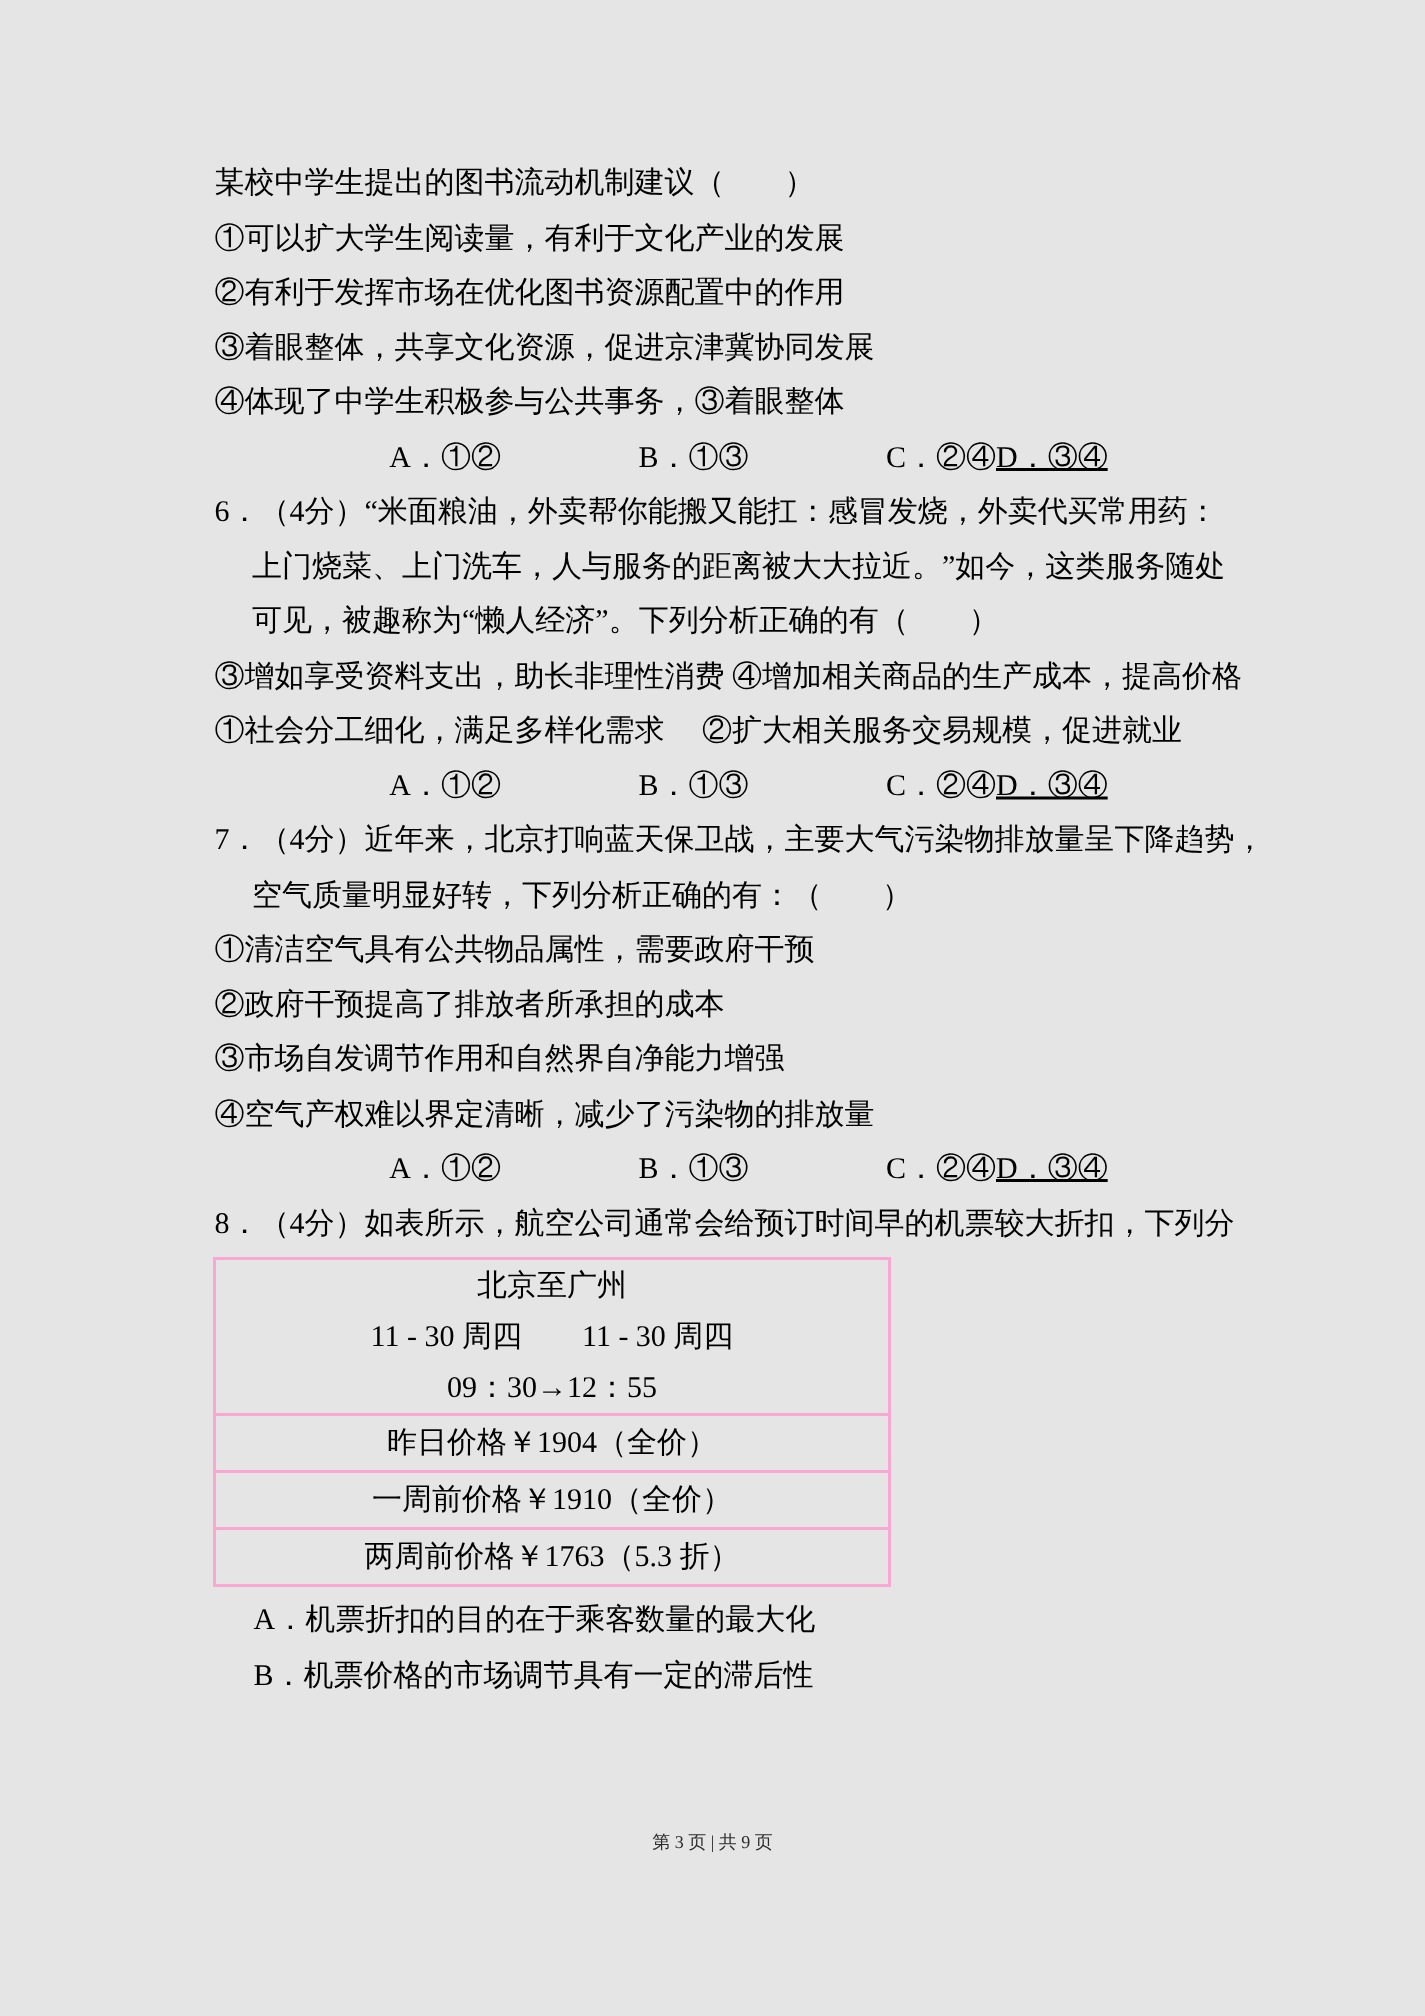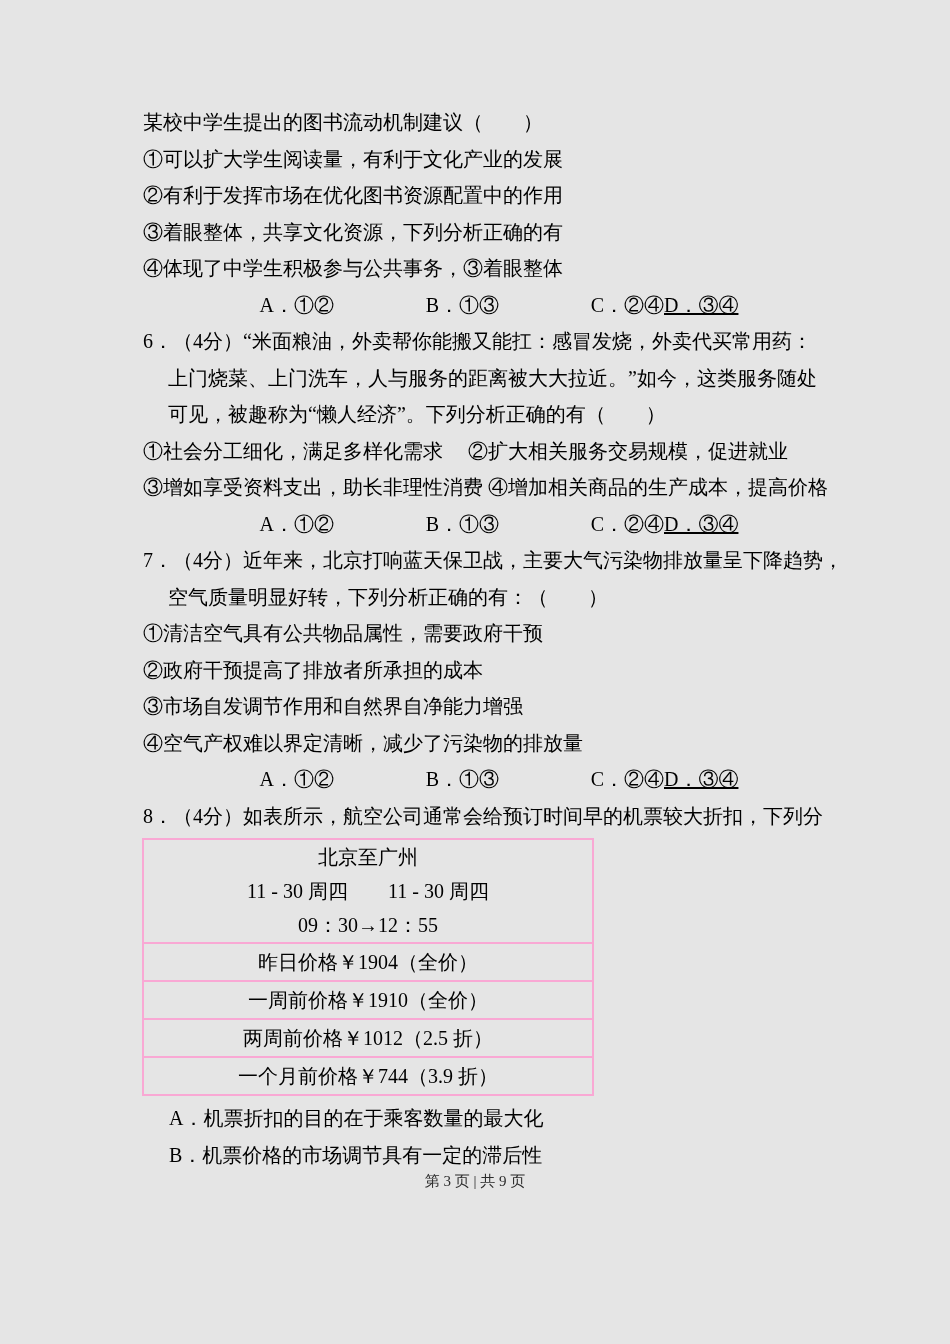--- a/index.html
+++ b/index.html
@@ -64,49 +64,49 @@
   }
   td.cell-header .hline {
     line-height: 34px;
   }
   td.cell-row {
     height: 36px;
     line-height: 36px;
   }
   .footer {
     position: absolute;
-    top: 1172px;
+    top: 1220px;
     left: 0;
     width: 100%;
     text-align: center;
-    font-size: 15px;
+    font-size: 12px;
     color: #2b2b2b;
     font-family: "Liberation Serif", "DejaVu Serif", serif;
   }
 </style>
 </head>
 <body>
 
 <div class="page">
   <div class="content">
 
     <div class="line">某校中学生提出的图书流动机制建议（　　）</div>
     <div class="line">①可以扩大学生阅读量，有利于文化产业的发展</div>
     <div class="line">②有利于发挥市场在优化图书资源配置中的作用</div>
-    <div class="line">③着眼整体，共享文化资源，下列分析正确的有</div>
+    <div class="line">③着眼整体，共享文化资源，促进京津冀协同发展</div>
     <div class="line">④体现了中学生积极参与公共事务，③着眼整体</div>
     <div class="line options-row">
       <span class="opt">A．①②</span><span class="opt">B．①③</span><span class="opt">C．②④</span><span class="opt">D．③④</span>
     </div>
 
     <div class="line">6．（4分）“米面粮油，外卖帮你能搬又能扛：感冒发烧，外卖代买常用药：</div>
     <div class="line indent">上门烧菜、上门洗车，人与服务的距离被大大拉近。”如今，这类服务随处</div>
     <div class="line indent">可见，被趣称为“懒人经济”。下列分析正确的有（　　）</div>
+    <div class="line">③增如享受资料支出，助长非理性消费 ④增加相关商品的生产成本，提高价格</div>
     <div class="line">①社会分工细化，满足多样化需求　 ②扩大相关服务交易规模，促进就业</div>
-    <div class="line">③增如享受资料支出，助长非理性消费 ④增加相关商品的生产成本，提高价格</div>
     <div class="line options-row">
       <span class="opt">A．①②</span><span class="opt">B．①③</span><span class="opt">C．②④</span><span class="opt">D．③④</span>
     </div>
 
     <div class="line">7．（4分）近年来，北京打响蓝天保卫战，主要大气污染物排放量呈下降趋势，</div>
     <div class="line indent">空气质量明显好转，下列分析正确的有：（　　）</div>
     <div class="line">①清洁空气具有公共物品属性，需要政府干预</div>
     <div class="line">②政府干预提高了排放者所承担的成本</div>
     <div class="line">③市场自发调节作用和自然界自净能力增强</div>
     <div class="line">④空气产权难以界定清晰，减少了污染物的排放量</div>
@@ -125,24 +125,21 @@
             <div class="hline">09：30→12：55</div>
           </td>
         </tr>
         <tr>
           <td class="cell-row">昨日价格￥1904（全价）</td>
         </tr>
         <tr>
           <td class="cell-row">一周前价格￥1910（全价）</td>
         </tr>
         <tr>
-          <td class="cell-row">两周前价格￥1012（2.5 折）</td>
-        </tr>
-        <tr>
-          <td class="cell-row">一个月前价格￥744（3.9 折）</td>
+          <td class="cell-row">两周前价格￥1763（5.3 折）</td>
         </tr>
       </tbody>
     </table>
 
     <div class="line option-line">A．机票折扣的目的在于乘客数量的最大化</div>
     <div class="line option-line">B．机票价格的市场调节具有一定的滞后性</div>
 
   </div>
 
   <div class="footer">第 3 页 | 共 9 页</div>

